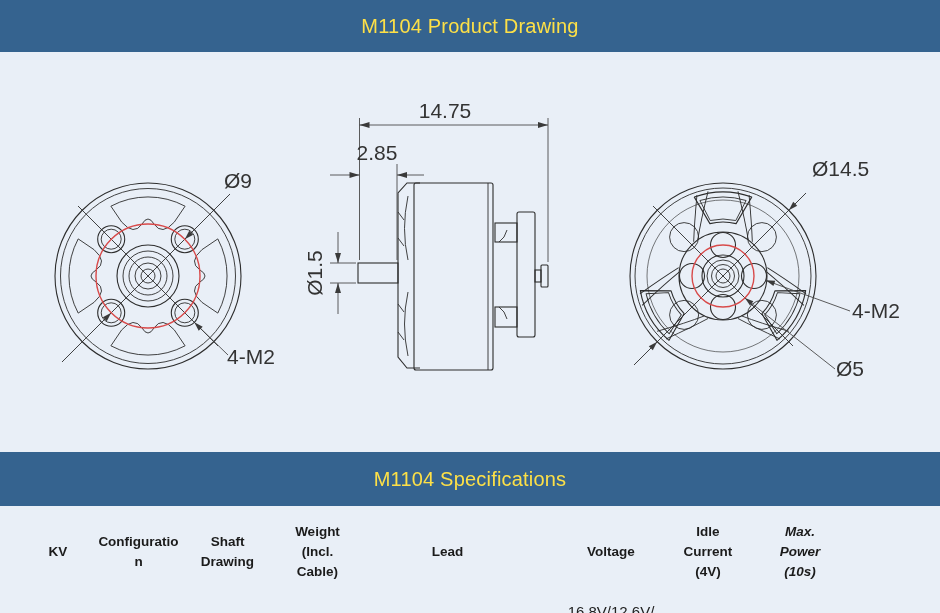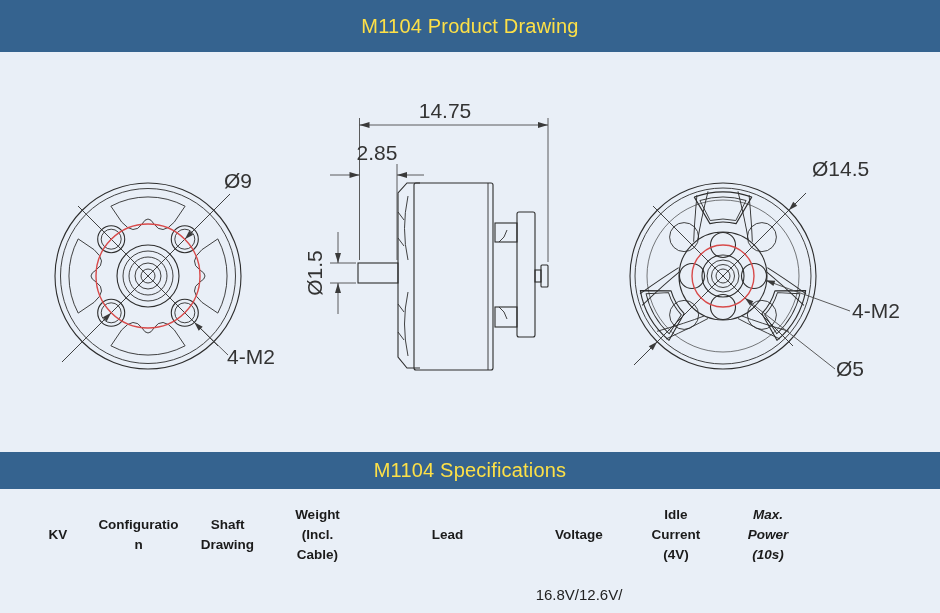--- a/index.html
+++ b/index.html
@@ -7,33 +7,33 @@
     width:940px;height:613px;overflow:hidden;position:relative;
     background:#e9eff7;
     font-family:"Liberation Sans",sans-serif;
   }
   .bar{
     background:#35638f;color:#fde047;
     display:flex;align-items:center;justify-content:center;
     font-size:20px;font-weight:400;letter-spacing:.2px;
   }
   #bar1{height:52px;}
-  #bar2{height:37px;}
+  #bar2{height:54px;}
   #drawing-area{height:400px;position:relative;background:#e9eff7;}
   #drawing-svg{position:absolute;left:0;top:0;}
 
   
   #spec-head{display:flex;height:92px;align-items:center;}
   .cell{
     display:flex;align-items:center;justify-content:center;
     text-align:center;font-weight:bold;font-size:13.5px;color:#1b1b1b;
     line-height:1.5;box-sizing:border-box;flex:0 0 auto;
   }
   .c0{width:92px;padding-left:24px;} .c1{width:93px;} .c2{width:85px;} .c3{width:165px;}
-  .c4{width:95px;} .c5{width:98px;} .c6{width:96px;} .c7{width:88px;font-style:italic;} .c8{width:128px;}
+  .c4{width:95px;} .c5{width:98px;margin-left:32px;} .c6{width:96px;} .c7{width:88px;font-style:italic;} .c8{width:128px;}
   .cell .inner{display:inline-block;}
   .c1 .inner{width:82px;word-break:break-all;}
   .c2 .inner{width:64px;}
   .c4 .inner{width:50px;}
   .c6 .inner{width:54px;}
   .c7 .inner{width:50px;}
   .c8 .inner{width:92px;}
   #spec-row{display:flex;margin-top:4px;}
   #spec-row .cell{font-weight:400;font-size:15px;color:#222;height:20px;}
 

